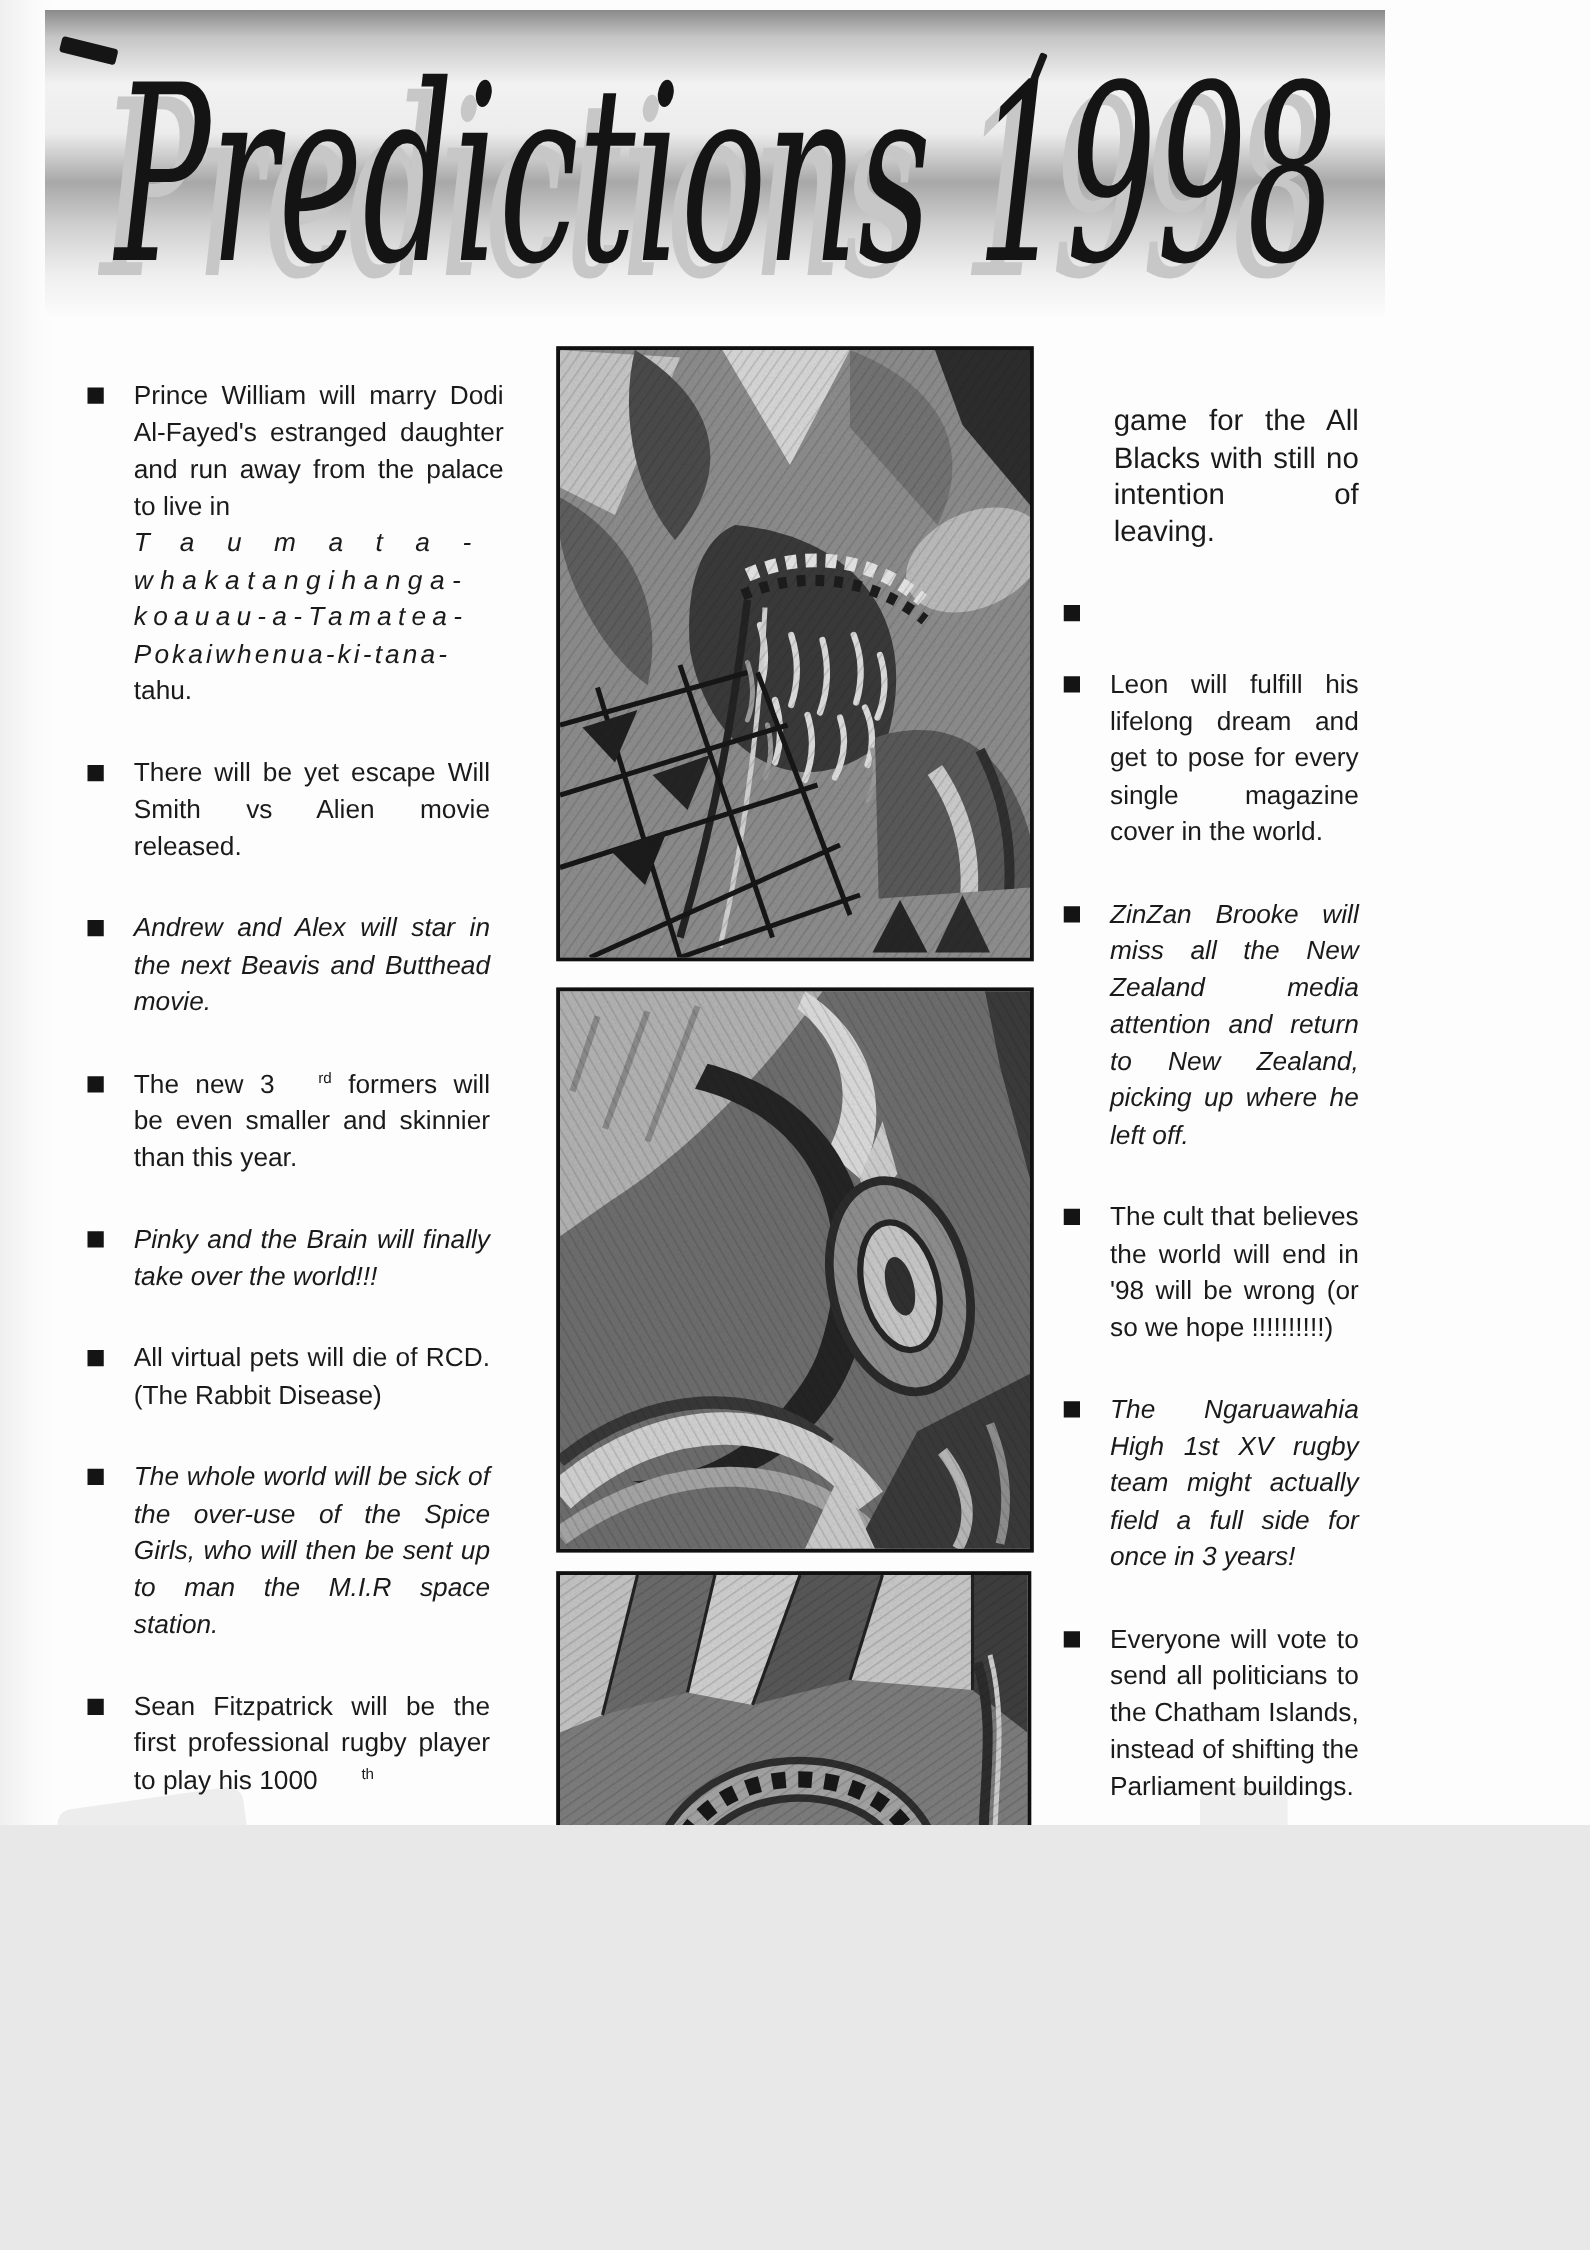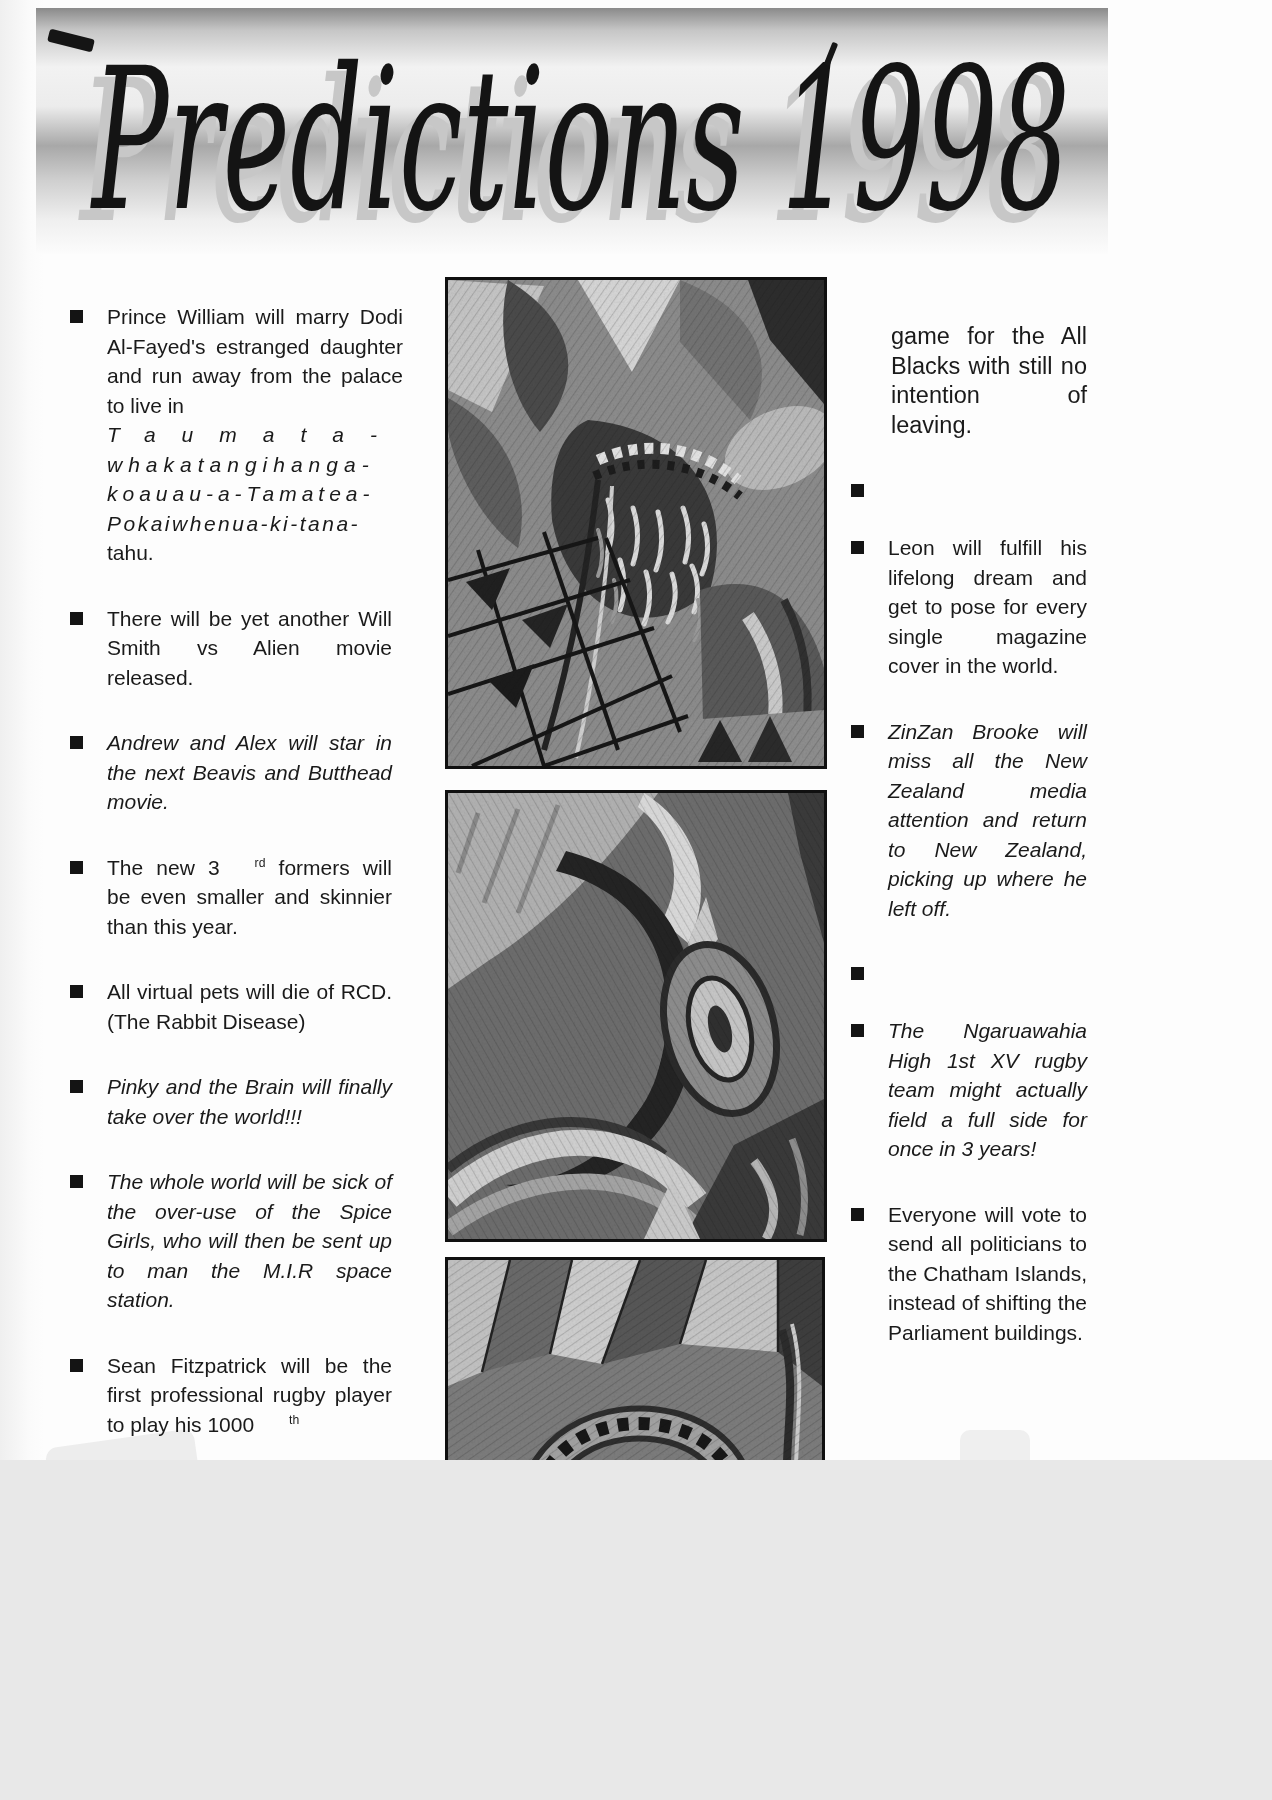--- a/index.html
+++ b/index.html
@@ -88,41 +88,41 @@
         <span class="sl ls-b">whakatangihanga-</span>
         <span class="sl ls-c">koauau-a-Tamatea-</span>
         <span class="sl ls-d">Pokaiwhenua-ki-tana-</span>
         <span>tahu.</span>
       </p>
     </div>
 
 
     <div class="bi">
       <span class="sq"></span>
-      <p class="t">There will be yet another Will Smith vs Alien movie released.</p>
+      <p class="t">There will be yet escape Will Smith vs Alien movie released.</p>
     </div>
 
     <div class="bi">
       <span class="sq"></span>
       <p class="t it">Andrew and Alex will star in the next Beavis and Butthead movie.</p>
     </div>
 
     <div class="bi">
       <span class="sq"></span>
       <p class="t"><span>The new 3</span><sup>rd</sup><span> formers will be even smaller and skinnier than this year.</span></p>
     </div>
 
     <div class="bi">
       <span class="sq"></span>
+      <p class="t it">Pinky and the Brain will finally take over the world!!!</p>
+    </div>
+
+    <div class="bi">
+      <span class="sq"></span>
       <p class="t">All virtual pets will die of RCD. (The Rabbit Disease)</p>
-    </div>
-
-    <div class="bi">
-      <span class="sq"></span>
-      <p class="t it">Pinky and the Brain will finally take over the world!!!</p>
     </div>
 
     <div class="bi">
       <span class="sq"></span>
       <p class="t it">The whole world will be sick of the over-use of the Spice Girls, who will then be sent up to man the M.I.R space station.</p>
     </div>
 
     <div class="bi">
       <span class="sq"></span>
       <p class="t"><span>Sean Fitzpatrick will be the first professional rugby player to play his 1000</span><sup>th</sup><span></span></p>
@@ -141,20 +141,21 @@
       <p class="t">Leon will fulfill his lifelong dream and get to pose for every single magazine cover in the world.</p>
     </div>
 
     <div class="bi">
       <span class="sq"></span>
       <p class="t it">ZinZan Brooke will miss all the New Zealand media attention and return to New Zealand, picking up where he left off.</p>
     </div>
 
     <div class="bi">
       <span class="sq"></span>
+      <p class="t">The cult that believes the world will end in '98 will be wrong (or so we hope !!!!!!!!!!)</p>
     </div>
 
     <div class="bi">
       <span class="sq"></span>
       <p class="t it">The Ngaruawahia High 1st XV rugby team might actually field a full side for once in 3 years!</p>
     </div>
 
     <div class="bi">
       <span class="sq"></span>
       <p class="t">Everyone will vote to send all politicians to the Chatham Islands, instead of shifting the Parliament buildings.</p>

